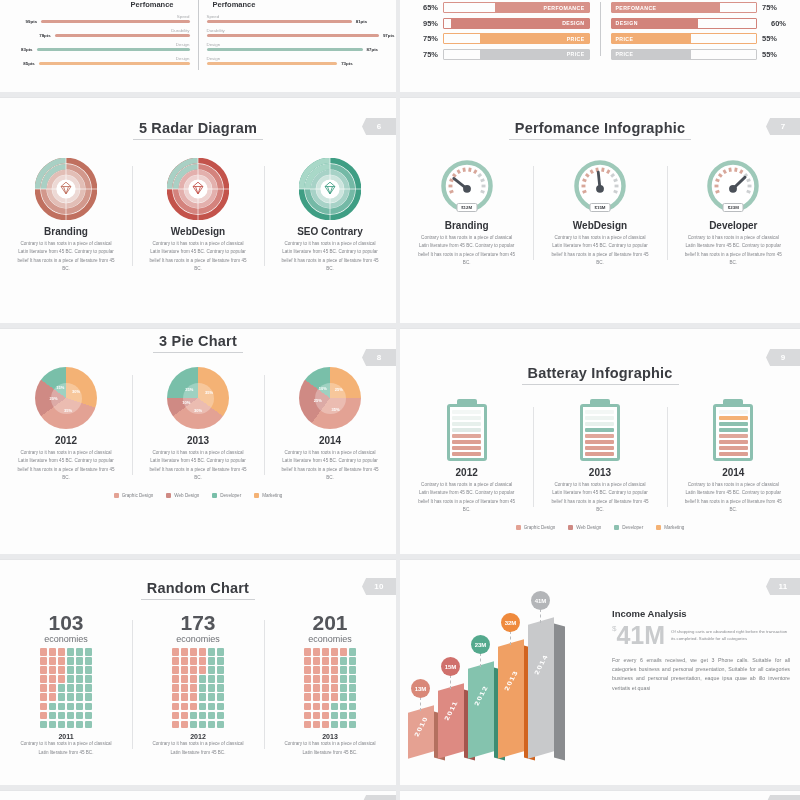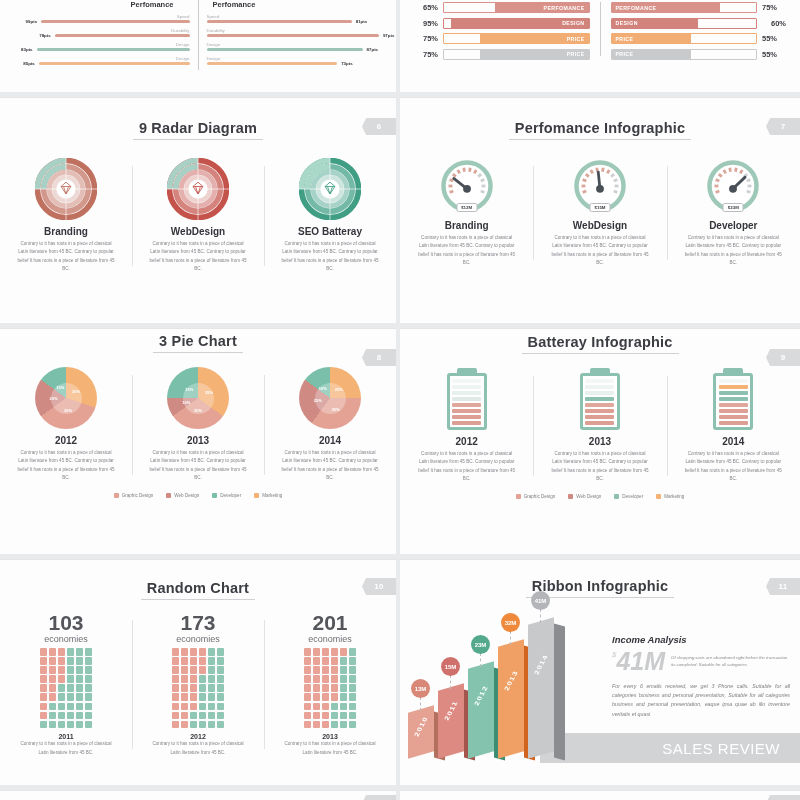--- a/index.html
+++ b/index.html
@@ -258,21 +258,21 @@
           </div>
         </div>
     </div>
 
   </div>
 
   <div class="gutter-h" style="top:92px;"></div>
 
   <div class="slide" style="left:0;top:98px;width:396px;height:225px;">
     <div class="tag" style="top:20px;">6</div>
-    <div class="title" style="margin-top:22px;"><span class="u">9 Radar Diagram</span></div>
+    <div class="title" style="margin-top:22px;"><span class="u">5 Radar Diagram</span></div>
     <div class="cols" style="margin-top:18px;" id="radarCols">
         <div class="col">
           <div class="radar"><svg viewBox="0 0 100 100" width="62" height="62">
               <circle cx="50" cy="50" r="46" fill="none" stroke="#c0705f" stroke-width="9" opacity="1"></circle>
               <circle cx="50" cy="50" r="46" fill="none" stroke="#a9d0c4" stroke-width="9" stroke-dasharray="72.25663103256524 289.02652413026095" transform="rotate(180 50 50)"></circle>
               <circle cx="50" cy="50" r="36" fill="none" stroke="#c0705f" stroke-width="9" opacity="0.72"></circle>
               <circle cx="50" cy="50" r="36" fill="none" stroke="#a9d0c4" stroke-width="9" stroke-dasharray="56.548667764616276 226.1946710584651" transform="rotate(180 50 50)"></circle>
               <circle cx="50" cy="50" r="27" fill="none" stroke="#c0705f" stroke-width="8" opacity="0.45"></circle>
               <circle cx="50" cy="50" r="19" fill="none" stroke="#c0705f" stroke-width="7" opacity="0.25"></circle>
               <circle cx="50" cy="50" r="15" fill="#fff"></circle>
@@ -317,21 +317,21 @@
               <circle cx="50" cy="50" r="19" fill="none" stroke="#3f9e84" stroke-width="7" opacity="0.25"></circle>
               <circle cx="50" cy="50" r="15" fill="#fff"></circle>
               <line x1="65" y1="50" x2="100" y2="50" stroke="#fff" stroke-width="1.2" opacity=".85"></line>
               <line x1="50" y1="65" x2="50" y2="100" stroke="#fff" stroke-width="1.2" opacity=".85"></line>
               <line x1="35" y1="50" x2="0" y2="50.00000000000001" stroke="#fff" stroke-width="1.2" opacity=".85"></line>
               <line x1="50" y1="35" x2="49.99999999999999" y2="0" stroke="#fff" stroke-width="1.2" opacity=".85"></line>
               <g stroke="#3f9e84" fill="none" stroke-width="1.4">
                 <path d="M42 46 L50 39 L58 46 L50 58 Z M42 46 L58 46 M46 46 L50 58 M54 46 L50 58"></path>
               </g>
             </svg></div>
-          <div class="col-h" style="margin-top:6px;">SEO Batteray</div>
+          <div class="col-h" style="margin-top:6px;">SEO Contrary</div>
           <div class="col-p">Contrary to it has roots in a piece of classical Latin literature from 45 BC. Contrary to popular belief It has roots in a piece of literature from 45 BC.</div>
         </div>
       </div>
   </div>
 
   <div class="slide" style="left:400px;top:98px;width:400px;height:225px;">
     <div class="tag" style="top:20px;">7</div>
     <div class="title" style="margin-top:22px;"><span class="u">Perfomance Infographic</span></div>
     <div class="cols" style="margin-top:18px;" id="speedoCols">
         <div class="col">
@@ -464,21 +464,21 @@
         </div>
         <div class="legend-item">
           <span class="sw" style="background:#f4b275;"></span>
           <span>Marketing</span>
         </div>
       </div>
   </div>
 
   <div class="slide" style="left:400px;top:329px;width:400px;height:225px;">
     <div class="tag" style="top:20px;">9</div>
-    <div class="title" style="margin-top:5px;"><span class="u">Batteray Infographic</span></div>
+    <div class="title" style="margin-top:36px;"><span class="u">Batteray Infographic</span></div>
     <div class="cols" style="margin-top:14px;" id="battCols">
         <div class="col">
           <div class="batt">
             <div class="batt-cap"></div>
             <div class="batt-body">
               <div class="cell" style="background:#f3f7f5;"></div>
               <div class="cell" style="background:#eef4f1;"></div>
               <div class="cell" style="background:#e7f0ec;"></div>
               <div class="cell" style="background:#dfeae6;"></div>
               <div class="cell" style="background:#e0a79b;"></div>
@@ -735,21 +735,20 @@
             <div class="sq" style="background:#8fc6b4;"></div>
           </div>
           <div class="yr">2013</div>
           <div class="col-p">Contrary to it has roots in a piece of classical Latin literature from 45 BC.</div>
         </div>
       </div>
   </div>
 
   <div class="slide" style="left:400px;top:560px;width:400px;height:225px;">
     <div class="tag" style="top:18px;">11</div>
-    <div class="title" style="margin-top:18px;position:relative;z-index:3;"><span class="u">Ribbon Infographic</span></div>
     <div class="ribbon-wrap" id="ribbonWrap">
         <div style="position:absolute;left:34px;top:153px;width:11px;height:46px;background:#b4705f;transform:skewY(16deg);z-index:9;"></div>
         <div style="position:absolute;left:8px;top:149px;width:26px;height:46px;background:#e5a192;transform:skewY(-16deg);z-index:10;">
           <div style="position:absolute;left:0;top:30%;width:100%;text-align:center;color:#fff;font-size:7px;font-weight:bold;transform:rotate(-58deg);letter-spacing:1px;">2010</div>
         </div>
         <div class="bubble" style="left:11px;top:119px;width:19px;height:19px;background:#d98878;z-index:12;">13M</div>
         <div style="position:absolute;left:20px;top:137px;width:0;height:14px;border-left:1px dashed #b9bbbe;z-index:11;"></div>
         <div style="position:absolute;left:64px;top:131px;width:11px;height:68px;background:#a4554d;transform:skewY(16deg);z-index:8;"></div>
         <div style="position:absolute;left:38px;top:127px;width:26px;height:68px;background:#dd8a82;transform:skewY(-16deg);z-index:9;">
           <div style="position:absolute;left:0;top:30%;width:100%;text-align:center;color:#fff;font-size:7px;font-weight:bold;transform:rotate(-58deg);letter-spacing:1px;">2011</div>
@@ -768,24 +767,21 @@
         </div>
         <div class="bubble" style="left:101px;top:53px;width:19px;height:19px;background:#ef8a3d;z-index:12;">32M</div>
         <div style="position:absolute;left:110px;top:71px;width:0;height:14px;border-left:1px dashed #b9bbbe;z-index:11;"></div>
         <div style="position:absolute;left:154px;top:65px;width:11px;height:134px;background:#8a8c8f;transform:skewY(16deg);z-index:5;"></div>
         <div style="position:absolute;left:128px;top:61px;width:26px;height:134px;background:#c8c9cb;transform:skewY(-16deg);z-index:6;">
           <div style="position:absolute;left:0;top:30%;width:100%;text-align:center;color:#fff;font-size:7px;font-weight:bold;transform:rotate(-58deg);letter-spacing:1px;">2014</div>
         </div>
         <div class="bubble" style="left:131px;top:31px;width:19px;height:19px;background:#b3b5b8;z-index:12;">41M</div>
         <div style="position:absolute;left:140px;top:49px;width:0;height:14px;border-left:1px dashed #b9bbbe;z-index:11;"></div>
       </div>
-    <div class="sales-band" style="bottom:22px;width:260px;">
-      <span>SALES REVIEW</span>
-    </div>
-    <div style="position:absolute;right:10px;top:74px;width:178px;z-index:4;font-style:italic;">
+    <div style="position:absolute;right:10px;top:48px;width:178px;z-index:4;">
       <div class="inc-title">Income Analysis</div>
       <div style="display:flex;align-items:flex-start;gap:6px;margin-top:5px;">
         <div style="display:flex;align-items:flex-start;">
           <span class="inc-cur">$</span>
           <span class="inc-big">41M</span>
         </div>
         <div class="inc-sm" style="flex:1;padding-top:5px;">Of shopping carts are abandoned right before the transaction its completed. Suitable for all categories</div>
       </div>
       <div class="inc-body" style="margin-top:8px;">For every 6 emails received, we get 3 Phone calls. Suitable for all categories business and personal presentation, Suitable for all categories business and personal presentation, eaque ipsa quae ab illo inventore veritatis et quasi</div>
     </div>

